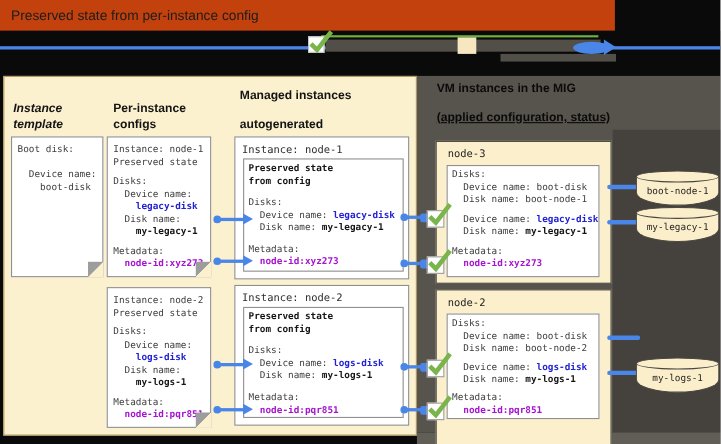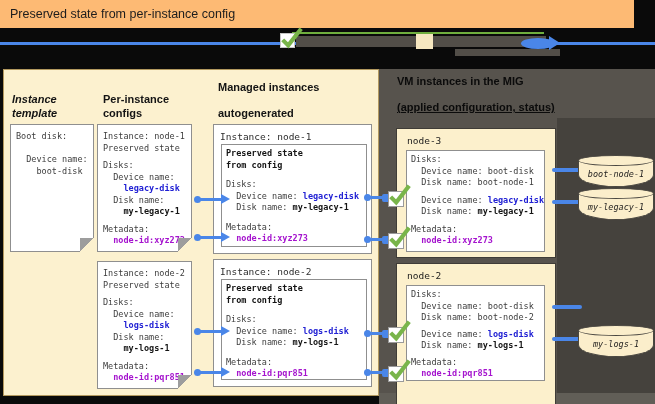--- a/index.html
+++ b/index.html
@@ -1,20 +1,20 @@
 <!DOCTYPE html>
 <html><head>
 <meta charset="utf-8">
 <style>
   html,body{margin:0;padding:0;background:#fff;}
   #screen{position:relative;width:655px;height:404px;overflow:hidden;background:#0a0a0a;
           font-family:"Liberation Sans",sans-serif;}
   .abs{position:absolute;}
   
-  .titlebar{left:0;top:0;width:634px;height:28px;background:#fdba74;}
+  .titlebar{left:0;top:0;width:559px;height:28px;background:#c2410c;}
   .title{left:10px;top:7px;font-size:12.5px;color:#1d1d1d;}
   
   .legendbar{left:0;top:28px;width:655px;height:41px;background:#0a0a0a;}
   .hline{position:absolute;}
   
   .mig-panel{left:3px;top:69px;width:376px;height:327px;background:#fcf1cf;border:1px solid #b3995f;box-sizing:border-box;}
   .vm-panel{left:379px;top:69px;width:276px;height:324px;background:#57534d;}
   .vm-dark{left:557px;top:118px;width:98px;height:275px;background:#45423d;}
   .bottombar-right{left:379px;top:393px;width:276px;height:11px;background:#615e57;}
   
@@ -45,21 +45,21 @@
              border-left:9px solid #4a86e8;border-top:5px solid transparent;border-bottom:5px solid transparent;}
   
   .rcon{position:absolute;width:26px;height:9px;z-index:5;}
   .rcon .dot{position:absolute;left:0;top:1px;width:7px;height:7px;border-radius:50%;background:#4a86e8;}
   .rcon .ln{position:absolute;left:3px;top:3px;width:16px;height:3px;background:#4a86e8;}
   .rcon .sq{position:absolute;left:18px;top:0.5px;width:8px;height:8px;border-radius:2px;background:#4a86e8;}
   
   .checkbox{position:absolute;width:16px;height:16px;background:#fff;border:1px solid #9a9a9a;box-sizing:border-box;z-index:6;}
   .checkbox svg{position:absolute;left:-2px;top:-9px;overflow:visible;}
   
-  .cyl{position:absolute;width:76px;height:32px;z-index:4;font-style:italic;}
+  .cyl{position:absolute;width:76px;height:32px;z-index:4;}
   .cyl-body{position:absolute;left:0;top:5px;width:100%;height:27px;background:#fbeecb;border:1.5px solid #4a4741;border-top:none;
             border-radius:0 0 38px 38px/0 0 12px 12px;box-sizing:border-box;}
   .cyl-cap{position:absolute;left:0;top:0;width:100%;height:11px;border-radius:50%;background:#fbeecb;border:1.5px solid #4a4741;box-sizing:border-box;}
   .cyl-label{position:absolute;left:0;right:0;top:14px;text-align:center;font-family:"DejaVu Sans Mono",monospace;font-size:8.5px;color:#201f1e;}
   .thick{position:absolute;height:4px;background:#4a86e8;border-radius:2px;z-index:3;}
   
   .lg-check{position:absolute;width:15px;height:15px;background:#fff;border:1px solid #c5c5c5;box-sizing:border-box;z-index:3;}
   .lg-check svg{position:absolute;left:-2px;top:-8px;overflow:visible;}
   .lg-swatch{position:absolute;width:17px;height:15px;background:#f6e7c0;z-index:3;}
   .lg-oval{position:absolute;width:34px;height:11px;border-radius:50%;background:#4a86e8;z-index:3;}

